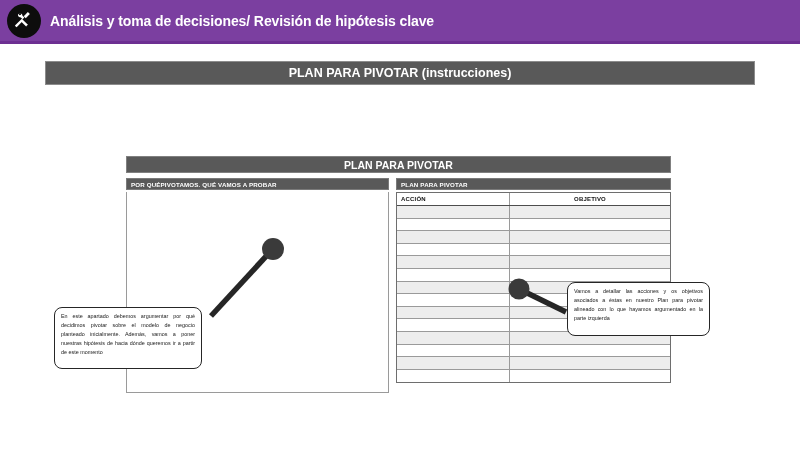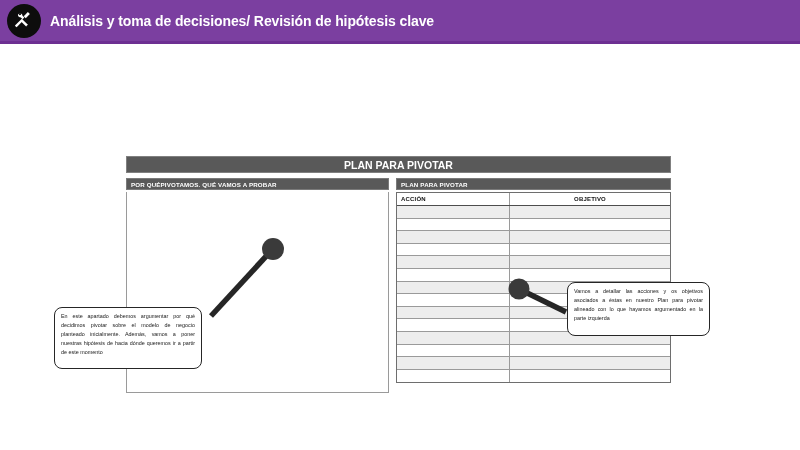--- a/index.html
+++ b/index.html
@@ -181,20 +181,23 @@
           <path d="M18.2 3.2 l-4.5 4.5 l-2.2 -2.2 l4.5 -4.5 z" transform="translate(0.2,1.2)"></path>
           <rect x="5.4" y="9.0" width="2.6" height="10.5" rx="0.5" transform="rotate(45 6.7 14.2)"></rect>
           <path d="M17.6 19.8 a1.9 1.9 0 1 1 -2.7 -2.7 a1.9 1.9 0 0 1 2.7 2.7 z" fill="#0d0d0d"></path>
         </g>
       </svg>
     </div>
     <div class="header-title">Análisis y toma de decisiones/ Revisión de hipótesis clave</div>
   </div>
   <div class="header-underline"></div>
 
+  <div class="instr-band">
+    <span>PLAN PARA PIVOTAR (instrucciones)</span>
+  </div>
 
   <div class="sheet">
 
     <div class="sheet-title">
       <span>PLAN PARA PIVOTAR</span>
     </div>
 
     <div class="col-left">
       <div class="col-head">
         <span>POR QUÉPIVOTAMOS. QUÉ VAMOS A PROBAR</span>

